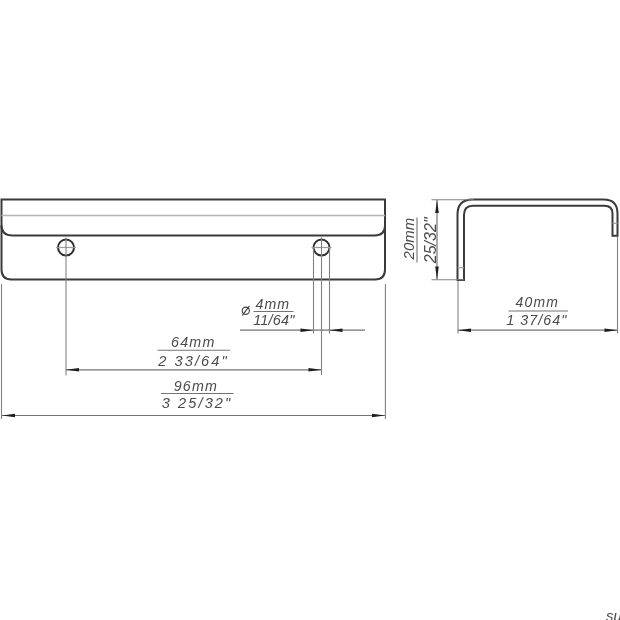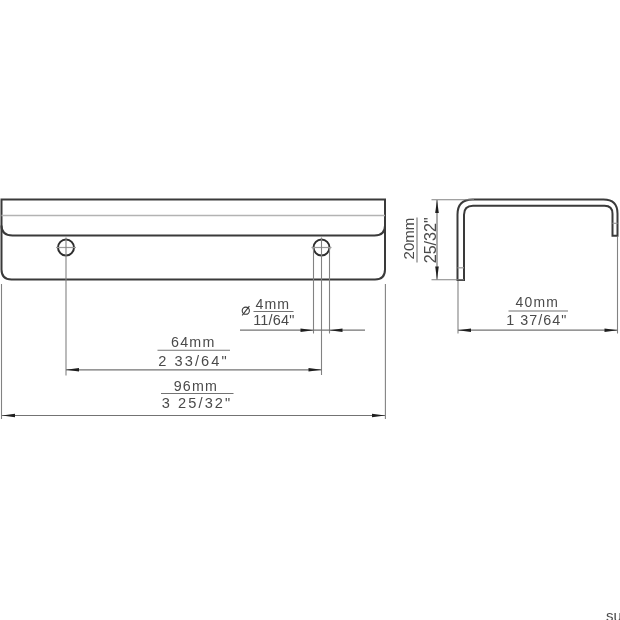--- a/index.html
+++ b/index.html
@@ -1,16 +1,16 @@
 <!DOCTYPE html>
 <html><head>
 <meta charset="utf-8">
 <style>
   html,body{margin:0;padding:0;background:#ffffff;}
-  .wrap{width:620px;height:620px;position:relative;overflow:hidden;}
+  .wrap{width:620px;height:620px;position:relative;overflow:hidden;font-style:italic;}
   svg{display:block;}
   text{font-family:"Liberation Sans",sans-serif;fill:#4a4a4a;}
 </style>
 </head>
 <body>
 <div class="wrap">
 <svg width="620" height="620" viewBox="0 0 620 620">
   <rect width="620" height="620" fill="#ffffff"></rect>
 
   <path d="M 1.5,199.5 L 385,199.5 L 385,269.5 Q 385,279.5 375,279.5 L 11.5,279.5 Q 1.5,279.5 1.5,269.5 Z" fill="none" stroke="#3a3a3a" stroke-width="2"></path>

